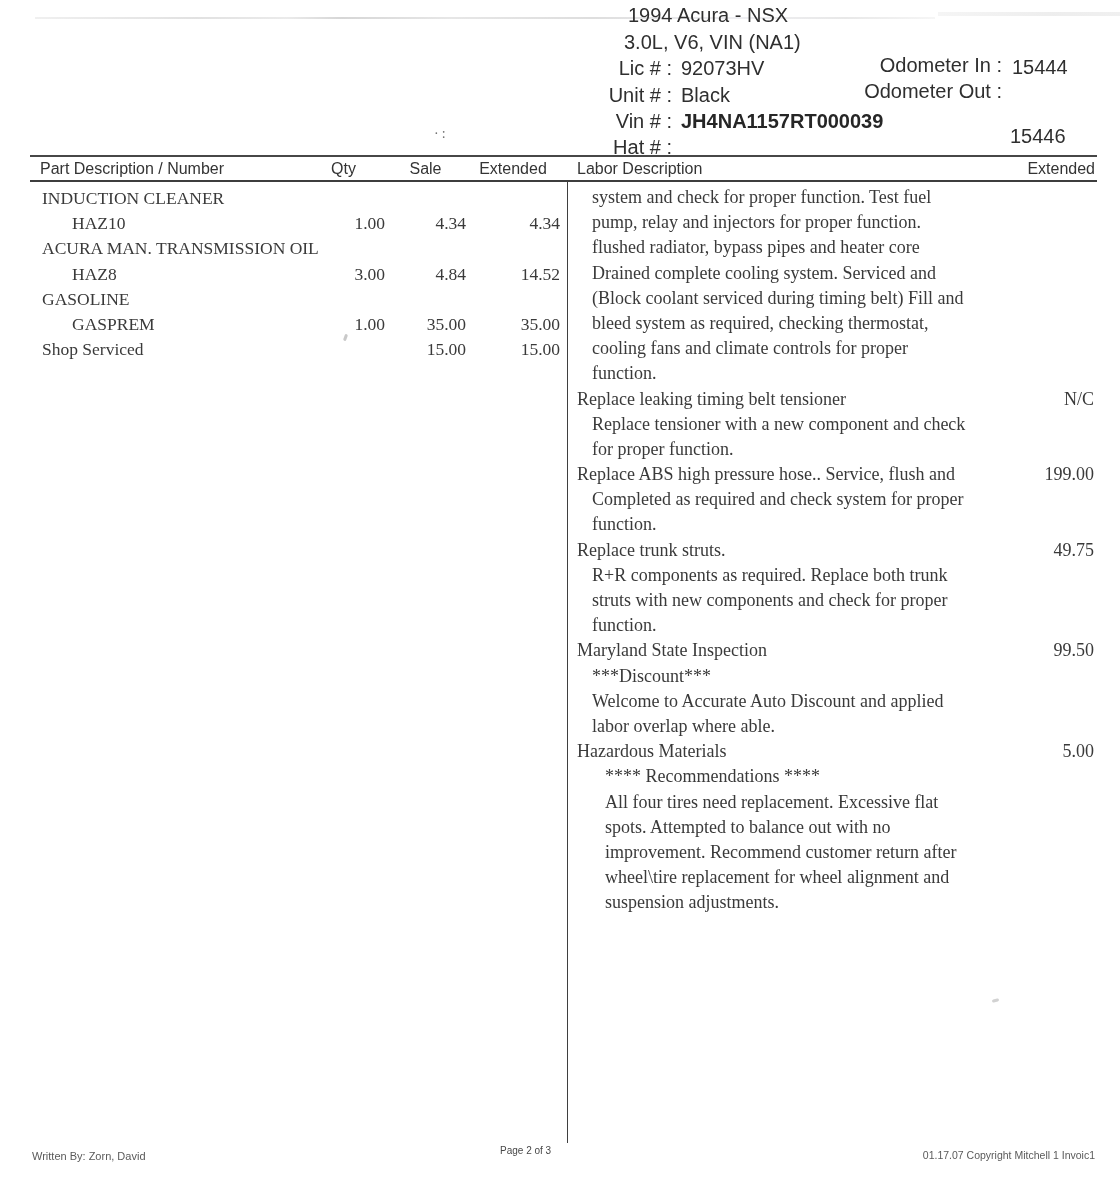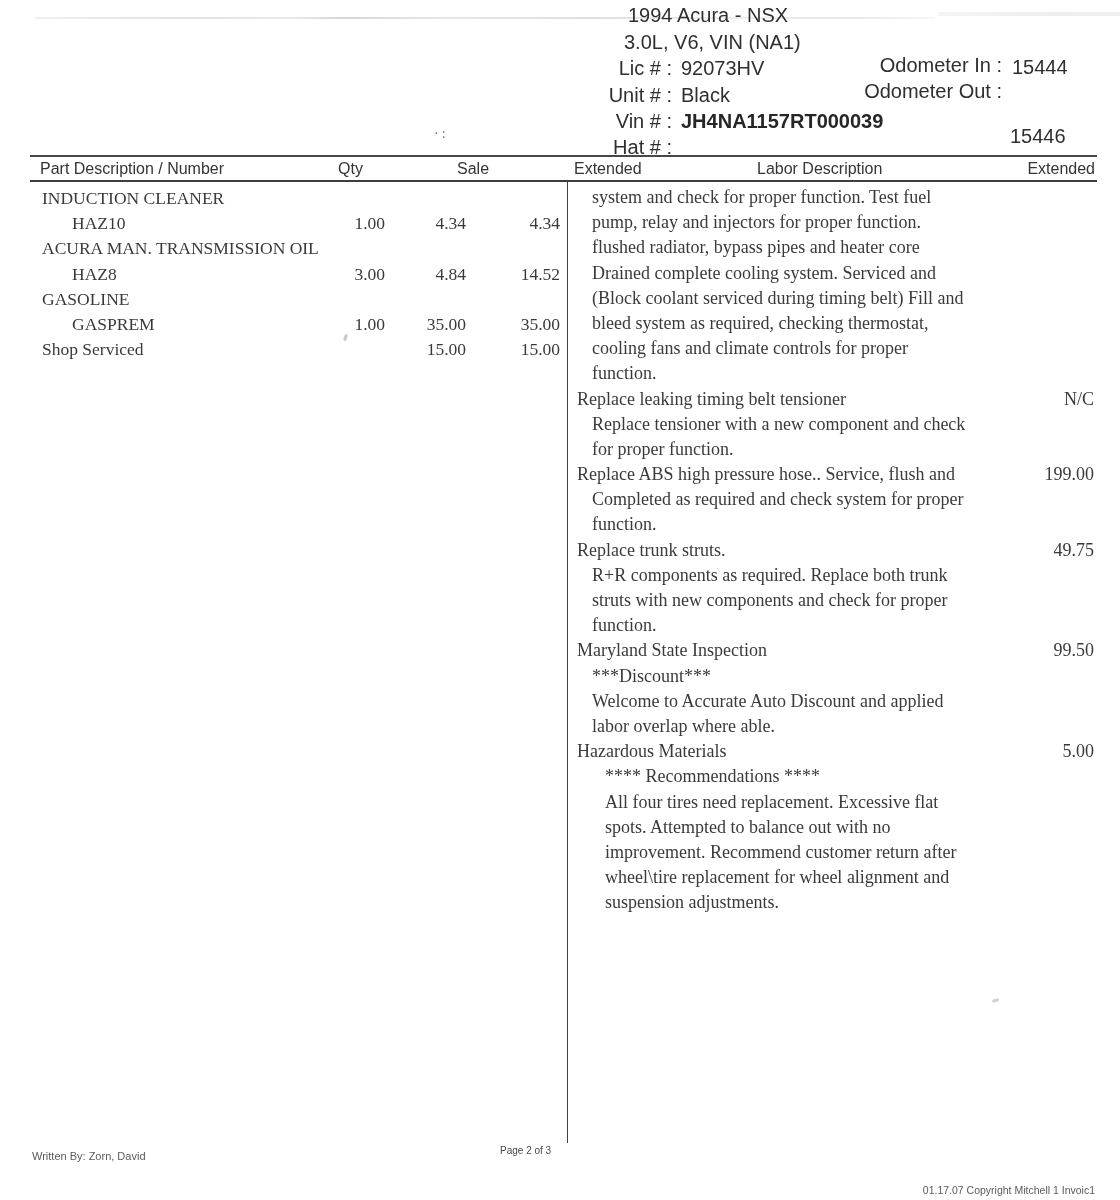--- a/index.html
+++ b/index.html
@@ -38,24 +38,24 @@
   .odo-label { position: absolute; width: 210px; text-align: right; }
   .bold { font-weight: bold; color: #262626; }
 
   
   .thead {
     position: absolute; left: 30px; top: 155px; width: 1067px; height: 27px;
     border-top: 2.5px solid #474747; border-bottom: 2px solid #3d3d3d;
     display: grid; grid-template-columns: 272px 83px 81px 94px 17px auto 1fr;
     align-items: center;
     font-family: "Liberation Sans", sans-serif;
-    font-size: 16px; color: #343434; gap: 36px;
+    font-size: 16px; color: #343434;
   }
   .thead .c-part { padding-left: 10px; }
-  .thead .num { text-align: left; }
+  .thead .num { text-align: center; }
   .thead .c-laborext { text-align: right; padding-right: 2px; }
 
   
   .parts { position: absolute; left: 30px; top: 186px; width: 537px; font-size: 17.5px; color: #3a3a3a; }
   .prow { display: grid; grid-template-columns: 272px 83px 81px 94px; height: 25.2px; line-height: 25.2px; }
   .prow .desc { padding-left: 12px; white-space: nowrap; }
   .prow .desc.ind { padding-left: 42px; }
   .prow .num { text-align: right; }
 
   
@@ -65,21 +65,21 @@
   .labor { position: absolute; left: 577px; top: 185px; width: 517px; font-size: 18px; color: #3a3a3a; }
   .lentry { position: relative; }
   .lline { height: 25.2px; line-height: 25.2px; white-space: nowrap; }
   .l1 { padding-left: 15px; }
   .l2 { padding-left: 28px; }
   .amount { position: absolute; right: 0; top: 0; height: 25.2px; line-height: 25.2px; }
 
   
   .foot-left { position: absolute; left: 32px; top: 1150px; font-size: 11px; color: #5a5a5a; }
   .foot-center { position: absolute; left: 500px; top: 1145px; width: 175px; text-align: left; font-size: 10px; color: #474747; }
-  .foot-right { position: absolute; right: 25px; top: 1184px; font-size: 10.5px; color: #5a5a5a; }
+  .foot-right { position: absolute; right: 25px; top: 1149px; font-size: 10.5px; color: #5a5a5a; }
 </style>
 </head>
 <body>
 
 <div class="page">
 
   <div class="scan-topline"></div>
   <div class="scan-topline2"></div>
   <div class="colon-mark">·:</div>
   <div class="speck1"></div>

